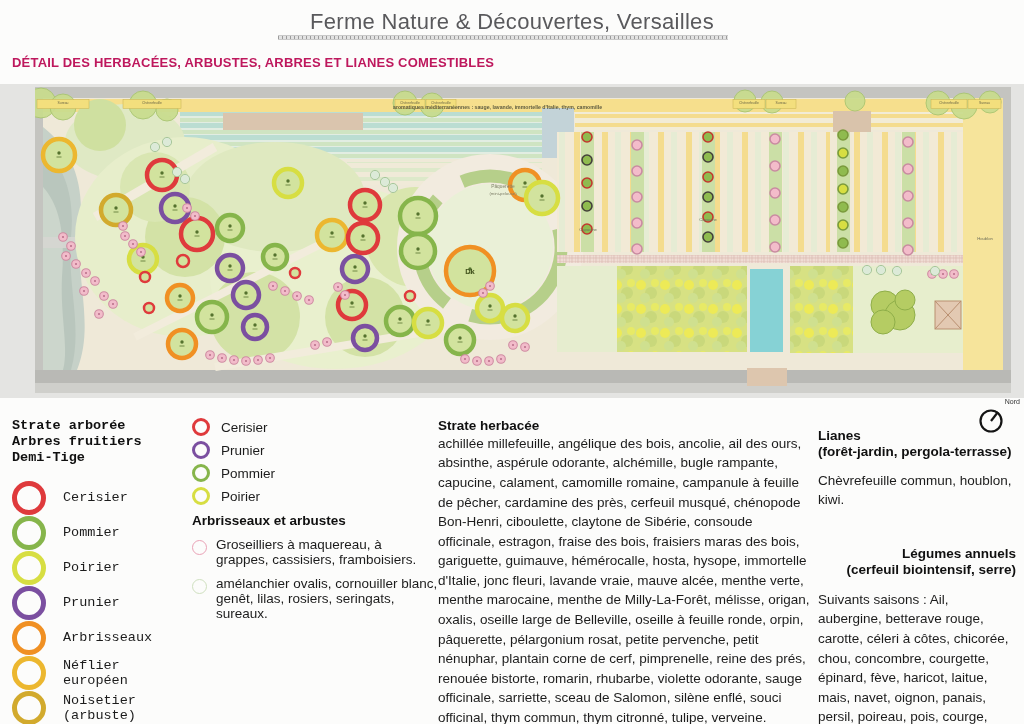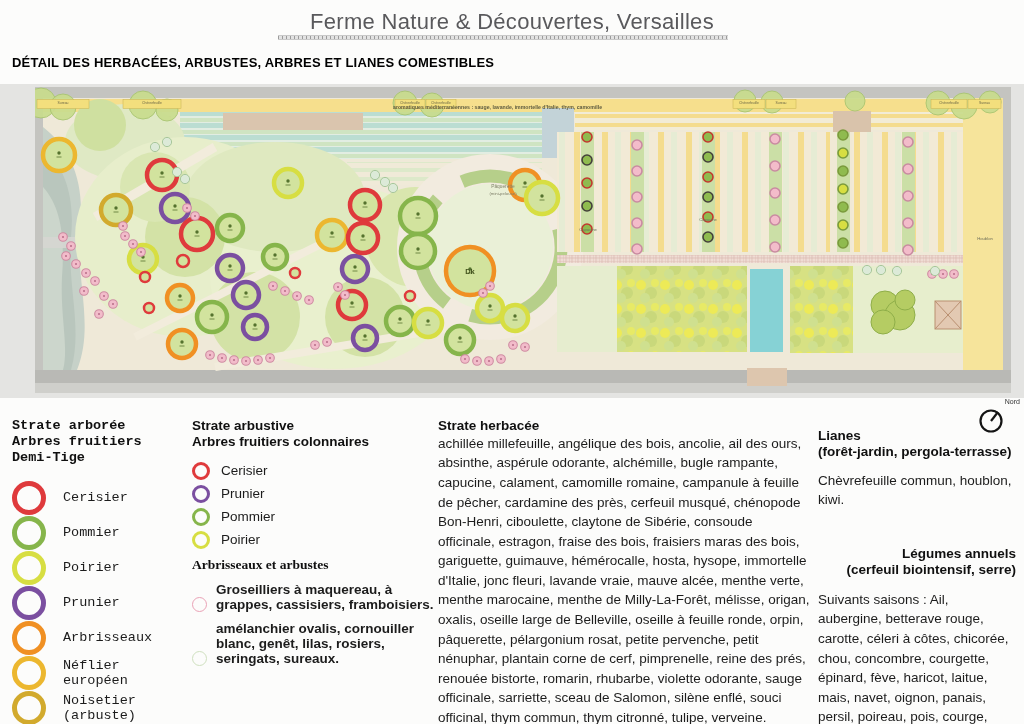--- a/index.html
+++ b/index.html
@@ -5,37 +5,37 @@
   html,body{margin:0;padding:0;}
   body{font-family:"Liberation Sans",sans-serif;background:#ffffff;}
   #page{position:relative;width:1024px;height:724px;overflow:hidden;background:#fcfcfb;}
 
   .title{position:absolute;top:9px;left:0;width:100%;text-align:center;
          font-size:22px;color:#59595c;letter-spacing:.3px;}
   .chain{position:absolute;top:35px;left:278px;width:450px;height:3px;
          background:repeating-linear-gradient(90deg,#9b9b9b 0 1px,#e3e3e3 1px 4px);
          border-top:1px solid #c9c9c9;border-bottom:1px solid #c9c9c9;}
   .subtitle{position:absolute;top:55px;left:12px;font-size:13px;font-weight:bold;
-            color:#000000;letter-spacing:.2px;}
+            color:#be185d;letter-spacing:.2px;}
 
   .backdrop{position:absolute;top:84px;left:0;width:1024px;height:314px;background:#e4e4e2;}
   #plan{position:absolute;top:87px;left:35px;}
 
   .legend{position:absolute;color:#222;}
   .lh3{font-size:13.5px;font-weight:bold;color:#101010;line-height:1.18;margin:0 0 15px 0;}
   .lrow{display:flex;align-items:center;margin-bottom:1px;}
   .lrow2{display:flex;align-items:center;margin-bottom:5px;}
-  .lrow3{display:flex;align-items:flex-end;margin-bottom:9px;font-weight:bold;}
+  .lrow3{display:flex;align-items:flex-start;margin-bottom:9px;}
   .ring{border-radius:50%;flex:none;box-sizing:content-box;}
   .r1{width:24px;height:24px;border:5px solid #000;margin-right:17px;}
   .r2{width:12px;height:12px;border:3.5px solid #000;margin-right:11px;}
   .r3{width:13px;height:13px;border:1.5px solid #000;margin-right:9px;margin-top:3px;}
   .ltext{font-size:13.5px;color:#1c1c1c;}
   .lbody{font-size:13.5px;color:#1c1c1c;line-height:1.45;}
-  .subh{font-size:13.5px;font-weight:bold;color:#101010;margin:8px 0 9px 0;font-family:Liberation Serif, serif;}
+  .subh{font-size:13.5px;font-weight:bold;color:#101010;margin:8px 0 9px 0;}
 
   .compass{position:absolute;top:398px;left:976px;width:46px;height:40px;}
   .compass .nord{position:absolute;top:0;right:2px;font-size:7px;color:#333;}
   .compass svg{position:absolute;left:2px;top:8px;}
 </style>
 </head>
 <body>
 
 <div id="page">
 
@@ -548,22 +548,20 @@
         <span class="ring r1" style="border-color: rgb(236, 183, 47);"></span>
         <span class="ltext">Néflier européen</span>
       </div>
     <div class="lrow">
         <span class="ring r1" style="border-color: rgb(210, 170, 45);"></span>
         <span class="ltext">Noisetier (arbuste)</span>
       </div>
   </div>
 
   <div class="legend" style="top:418px;left:192px;width:246px;">
-    <h3 class="lh3" style="margin-bottom:12px;"><span>Strate arbustive</span><br>
-        <span>Arbres fruitiers colonnaires</span></h3>
     <div class="lrow2">
         <span class="ring r2" style="border-color: rgb(223, 58, 60);"></span>
         <span class="ltext">Cerisier</span>
       </div>
     <div class="lrow2">
         <span class="ring r2" style="border-color: rgb(123, 79, 160);"></span>
         <span class="ltext">Prunier</span>
       </div>
     <div class="lrow2">
         <span class="ring r2" style="border-color: rgb(134, 181, 75);"></span>

